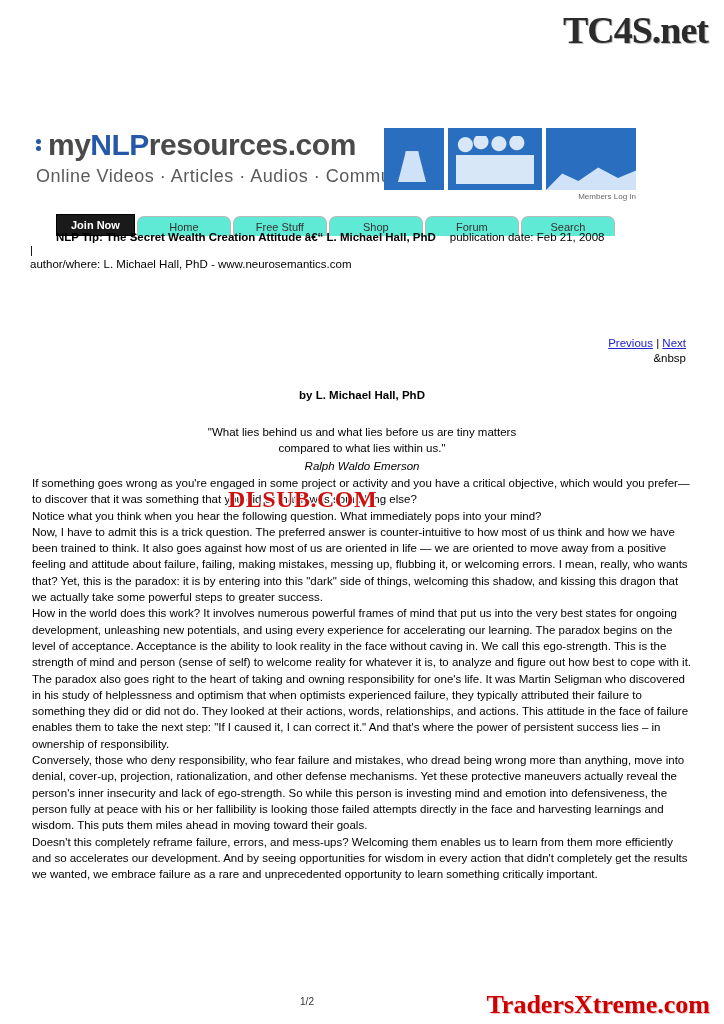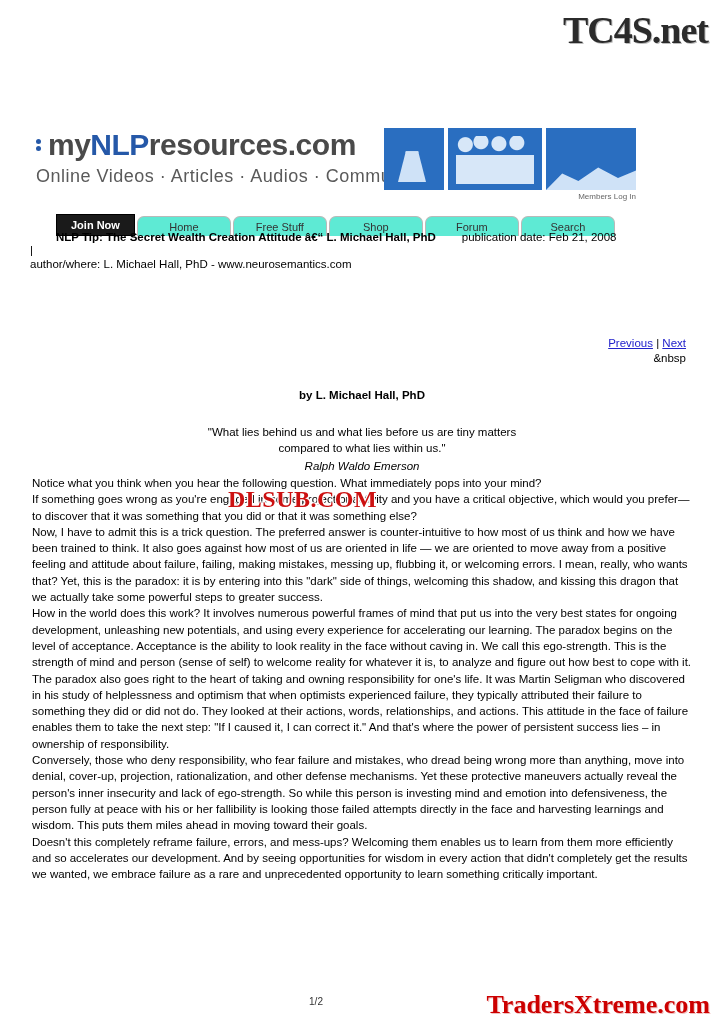--- a/index.html
+++ b/index.html
@@ -172,21 +172,21 @@
     position: absolute;
     left: 30px;
     top: 231px;
     width: 664px;
   }
   .art-title-line {
     font-size: 11.5px;
     font-weight: bold;
     display: flex;
     align-items: baseline;
-    gap: 12px;
+    gap: 0;
   }
   .art-title {
     padding-left: 26px;
   }
   .pub-date {
     font-weight: normal;
     padding-left: 14px;
   }
   .pipe-line {
     font-size: 11.5px;
@@ -262,21 +262,21 @@
     font-weight: bold;
     font-size: 24px;
     color: #cc1111;
     text-shadow: 1px 1px 0 #ffffff, -1px -1px 0 #ffffff, 1px -1px 0 #ffffff, -1px 1px 0 #ffffff;
     letter-spacing: 0.5px;
   }
 
   
   .page-num {
     position: absolute;
-    left: 12px;
+    left: 3px;
     top: 996px;
     width: 608px;
     text-align: center;
     font-size: 10px;
     color: #333;
   }
   .traders {
     position: absolute;
     right: 14px;
     bottom: 4px;
@@ -335,22 +335,22 @@
   </div>
 
   <div class="byline">by L. Michael Hall, PhD</div>
   <div class="quote">
     <div>"What lies behind us and what lies before us are tiny matters</div>
     <div>compared to what lies within us."</div>
     <div class="quote-attr">Ralph Waldo Emerson</div>
   </div>
 
   <div class="body-text">
+    <p>If something goes wrong as you're engaged in some project or activity and you have a critical objective, which would you prefer—to discover that it was something that you did or that it was something else?</p>
     <p>Notice what you think when you hear the following question. What immediately pops into your mind?</p>
-    <p>If something goes wrong as you're engaged in some project or activity and you have a critical objective, which would you prefer—to discover that it was something that you did or that it was something else?</p>
     <p>Now, I have to admit this is a trick question. The preferred answer is counter-intuitive to how most of us think and how we have been trained to think. It also goes against how most of us are oriented in life — we are oriented to move away from a positive feeling and attitude about failure, failing, making mistakes, messing up, flubbing it, or welcoming errors. I mean, really, who wants that? Yet, this is the paradox: it is by entering into this "dark" side of things, welcoming this shadow, and kissing this dragon that we actually take some powerful steps to greater success.</p>
     <p>How in the world does this work? It involves numerous powerful frames of mind that put us into the very best states for ongoing development, unleashing new potentials, and using every experience for accelerating our learning. The paradox begins on the level of acceptance. Acceptance is the ability to look reality in the face without caving in. We call this ego-strength. This is the strength of mind and person (sense of self) to welcome reality for whatever it is, to analyze and figure out how best to cope with it.</p>
     <p>The paradox also goes right to the heart of taking and owning responsibility for one's life. It was Martin Seligman who discovered in his study of helplessness and optimism that when optimists experienced failure, they typically attributed their failure to something they did or did not do. They looked at their actions, words, relationships, and actions. This attitude in the face of failure enables them to take the next step: "If I caused it, I can correct it." And that's where the power of persistent success lies – in ownership of responsibility.</p>
     <p>Conversely, those who deny responsibility, who fear failure and mistakes, who dread being wrong more than anything, move into denial, cover-up, projection, rationalization, and other defense mechanisms. Yet these protective maneuvers actually reveal the person's inner insecurity and lack of ego-strength. So while this person is investing mind and emotion into defensiveness, the person fully at peace with his or her fallibility is looking those failed attempts directly in the face and harvesting learnings and wisdom. This puts them miles ahead in moving toward their goals.</p>
     <p>Doesn't this completely reframe failure, errors, and mess-ups? Welcoming them enables us to learn from them more efficiently and so accelerates our development. And by seeing opportunities for wisdom in every action that didn't completely get the results we wanted, we embrace failure as a rare and unprecedented opportunity to learn something critically important.</p>
   </div>
 
   <div class="dlsub">DLSUB.COM</div>
 
   <div class="page-num">1/2</div>

